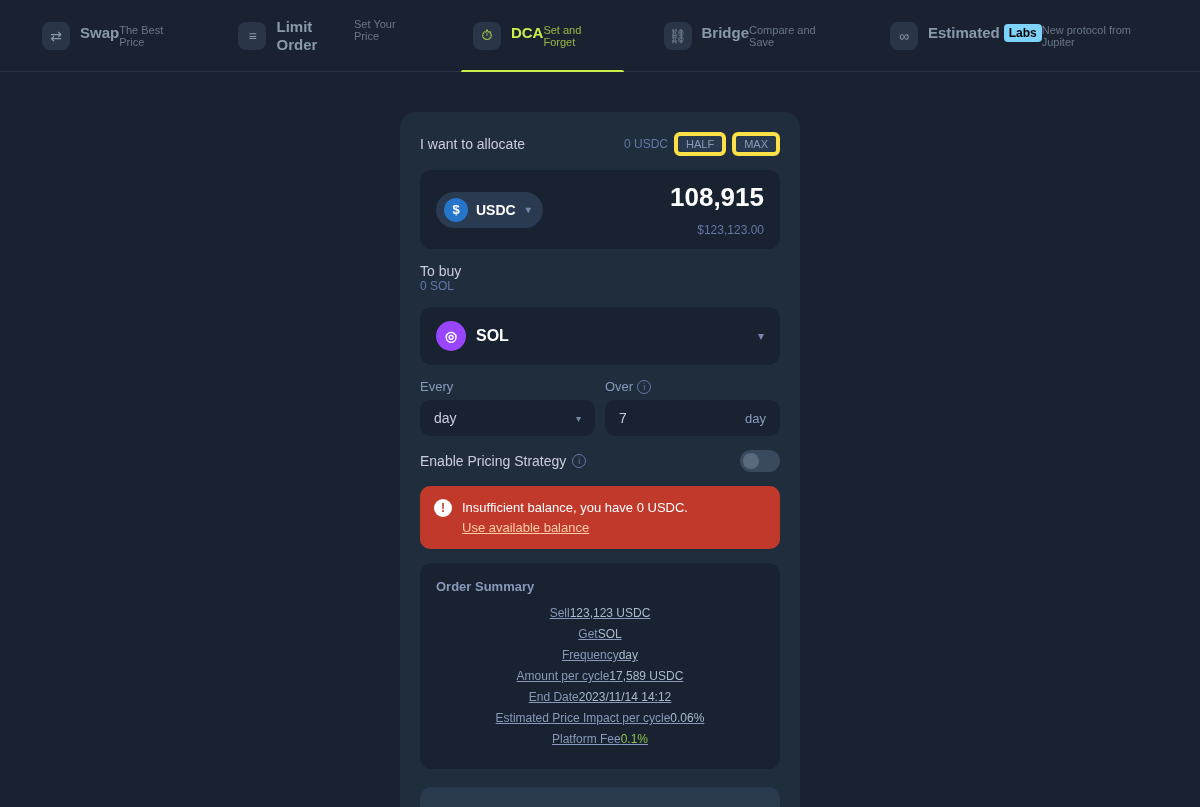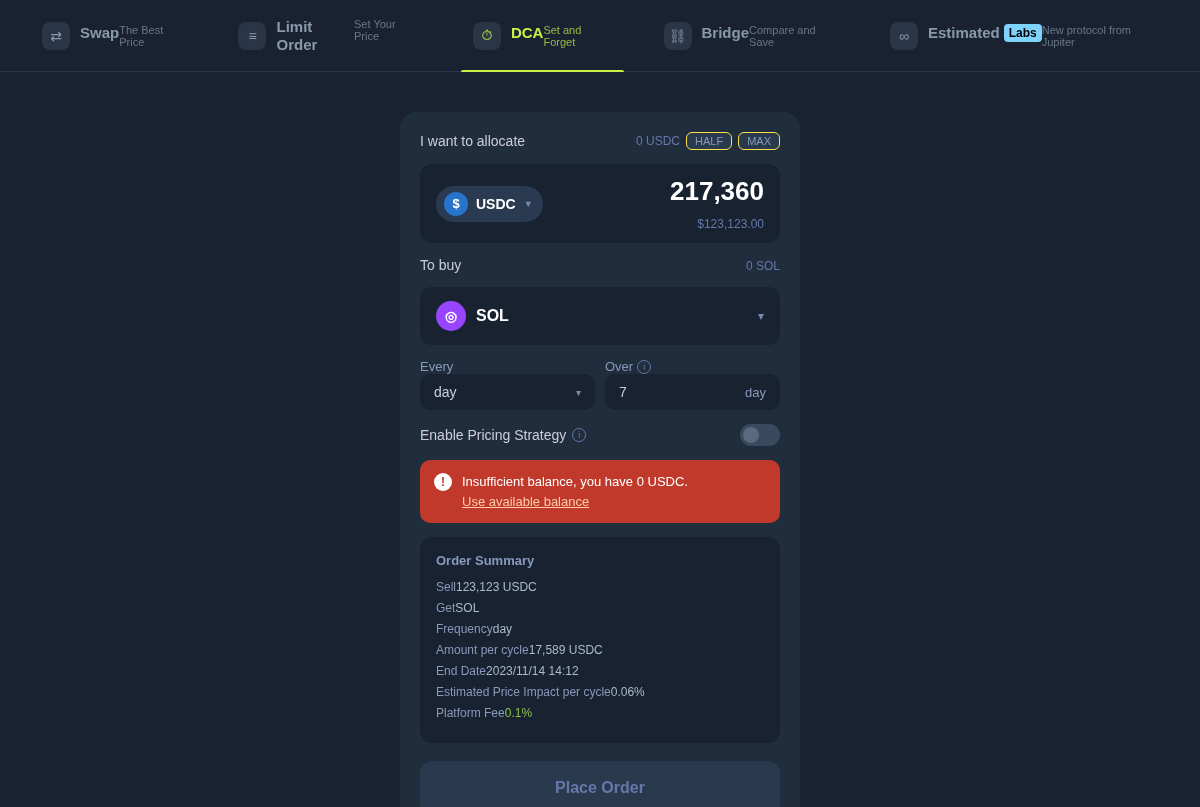--- a/index.html
+++ b/index.html
@@ -96,21 +96,21 @@
       align-items: center;
       justify-content: space-between;
       font-size: 14px;
       color: #8899bb;
     }
     .section-title { font-size: 14px; color: #ccd; font-weight: 500; }
     .balance-area { display: flex; align-items: center; gap: 6px; }
     .balance-text { font-size: 12px; color: #6677aa; }
     .balance-btn {
       background: #2a3a4e;
-      border: 1px solid #fde047;
+      border: 4px solid #fde047;
       color: #8899bb;
       font-size: 11px;
       padding: 2px 8px;
       border-radius: 6px;
       cursor: pointer;
     }
 
     
     .input-box {
       background: #182230;
@@ -143,22 +143,23 @@
       color: #fff;
     }
     .chevron { color: #7788aa; font-size: 10px; margin-left: 2px; }
     .amount-display { text-align: right; }
     .amount-main { font-size: 26px; font-weight: 700; color: #fff; }
     .amount-usd { font-size: 12px; color: #6677aa; margin-top: 10px; }
 
     
     .to-buy-header {
       display: flex;
-      align-items: flex-end;
-      justify-content: space-between;
+      align-items: flex-start;
+      justify-content: space-between;
+      flex-direction: column;
     }
     .sol-selector {
       background: #182230;
       border-radius: 12px;
       padding: 14px 16px;
       display: flex;
       align-items: center;
       justify-content: space-between;
       cursor: pointer;
     }
@@ -181,21 +182,21 @@
       color: #fff;
     }
     .sol-chevron { color: #7788aa; font-size: 12px; }
 
     
     .row-2col {
       display: grid;
       grid-template-columns: 1fr 1fr;
       gap: 10px;
     }
-    .field-group { display: flex; flex-direction: column; gap: 0; }
+    .field-group { display: flex; flex-direction: column; gap: 6px; }
     .field-label {
       font-size: 13px;
       color: #8899bb;
       display: flex;
       align-items: center;
       gap: 4px;
     }
     .info-icon {
       width: 14px;
       height: 14px;
@@ -305,24 +306,25 @@
       padding: 16px;
     }
     .summary-title {
       font-size: 13px;
       font-weight: 600;
       color: #8899bb;
       margin-bottom: 12px;
     }
     .summary-row {
       display: flex;
-      justify-content: flex-start;
+      justify-content: center;
       font-size: 12px;
       margin-bottom: 7px;
       color: #8899bb;
+      text-decoration: underline;
     }
     .summary-val { color: #aabbcc; }
     .summary-val.green { color: #8bc34a; }
 
     
     .place-order-btn {
       background: #2a3a4e;
       border: none;
       border-radius: 12px;
       color: #6677aa;
@@ -389,21 +391,21 @@
       </div>
     </div>
 
     <div class="input-box">
       <div class="token-selector">
         <div class="token-icon">$</div>
         <span>USDC</span>
         <span class="chevron">▾</span>
       </div>
       <div class="amount-display">
-        <div class="amount-main">217,360</div>
+        <div class="amount-main">108,915</div>
         <div class="amount-usd">$123,123.00</div>
       </div>
     </div>
 
     <div class="to-buy-header">
       <span class="section-title">To buy</span>
       <span class="balance-text">0 SOL</span>
     </div>
 
     <div class="sol-selector">

